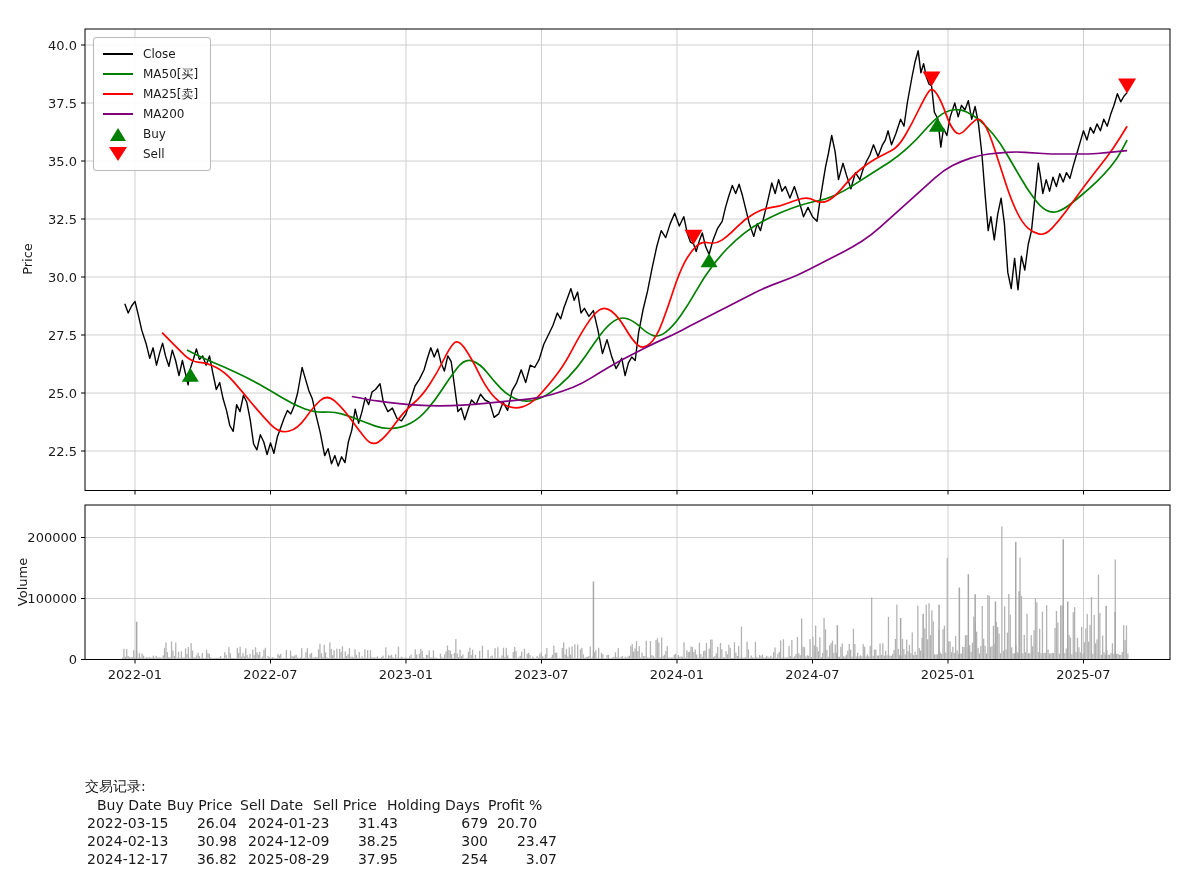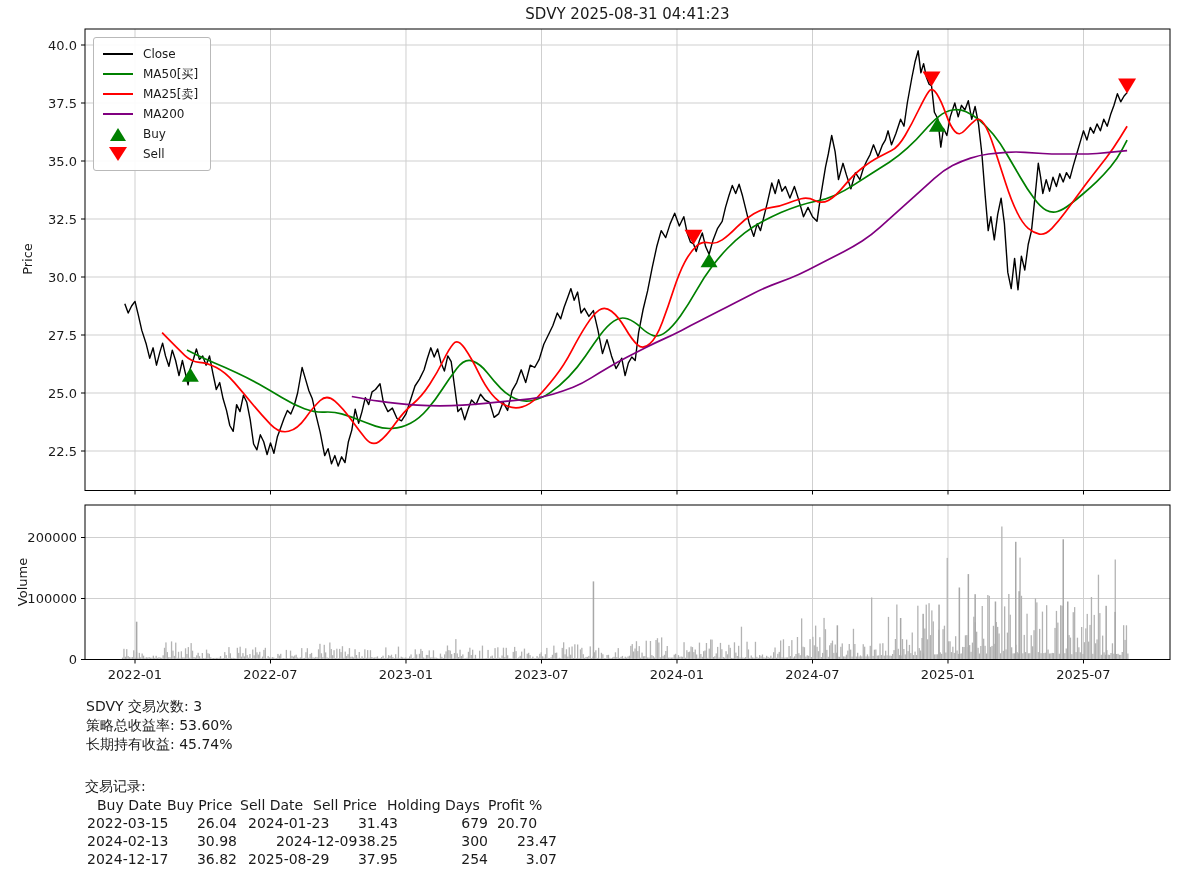--- a/index.html
+++ b/index.html
@@ -867,21 +867,20 @@
         <text x="812.49" y="678.5" text-anchor="middle" font-size="13" fill="#1a1a1a" font-family="&quot;DejaVu Sans&quot;,&quot;Liberation Sans&quot;,sans-serif">2024-07</text>
         <line x1="947.9879999999999" y1="490.5" x2="947.9879999999999" y2="494.5" stroke="#000" stroke-width="1"></line>
         <line x1="947.9879999999999" y1="659.5" x2="947.9879999999999" y2="663.5" stroke="#000" stroke-width="1"></line>
         <text x="947.9879999999999" y="678.5" text-anchor="middle" font-size="13" fill="#1a1a1a" font-family="&quot;DejaVu Sans&quot;,&quot;Liberation Sans&quot;,sans-serif">2025-01</text>
         <line x1="1083.4859999999999" y1="490.5" x2="1083.4859999999999" y2="494.5" stroke="#000" stroke-width="1"></line>
         <line x1="1083.4859999999999" y1="659.5" x2="1083.4859999999999" y2="663.5" stroke="#000" stroke-width="1"></line>
         <text x="1083.4859999999999" y="678.5" text-anchor="middle" font-size="13" fill="#1a1a1a" font-family="&quot;DejaVu Sans&quot;,&quot;Liberation Sans&quot;,sans-serif">2025-07</text>
       </g>
     </svg>
 
-  <div class="chart-title">SDVY 2025-08-31 04:41:23</div>
 
   <div class="ylab ylab-price">Price</div>
   <div class="ylab ylab-volume">Volume</div>
 
   <div class="legend">
     <div class="legend-item">
       <span class="legend-sample">
           <span class="legend-line" style="background:#000000"></span>
         </span>
       <span>Close</span>
@@ -911,42 +910,39 @@
       <span>Buy</span>
     </div>
     <div class="legend-item">
       <span class="legend-sample">
           <span class="tri-down"></span>
         </span>
       <span>Sell</span>
     </div>
   </div>
 
-  <div class="summary"><span>SDVY 交易次数: 3</span>
-<span>策略总收益率: 53.60%</span>
-<span>长期持有收益: 45.74%</span></div>
 
   <div class="tradelog">
     <div class="cell" style="left:0;top:0;">交易记录:</div>
 
   <div class="cell" style="left: 12px; top: 19px;">Buy Date</div>
       <div class="cell" style="left: 82px; top: 19px;">Buy Price</div>
       <div class="cell" style="left: 155px; top: 19px;">Sell Date</div>
       <div class="cell" style="left: 228px; top: 19px;">Sell Price</div>
       <div class="cell" style="left: 302px; top: 19px;">Holding Days</div>
       <div class="cell" style="left: 403px; top: 19px;">Profit %</div>
       <div class="cell" style="left: 2px; top: 37px;">2022-03-15</div>
       <div class="cell r" style="left: 92px; top: 37px; width: 60px;">26.04</div>
       <div class="cell" style="left: 163px; top: 37px;">2024-01-23</div>
       <div class="cell r" style="left: 233px; top: 37px; width: 80px;">31.43</div>
       <div class="cell r" style="left: 323px; top: 37px; width: 80px;">679</div>
       <div class="cell r" style="left: 392px; top: 37px; width: 80px; text-align: center;">20.70</div>
       <div class="cell" style="left: 2px; top: 55px;">2024-02-13</div>
       <div class="cell r" style="left: 92px; top: 55px; width: 60px;">30.98</div>
-      <div class="cell" style="left: 163px; top: 55px; margin-left: 28px;">2024-12-09</div>
+      <div class="cell" style="left: 163px; top: 55px;">2024-12-09</div>
       <div class="cell r" style="left: 233px; top: 55px; width: 80px;">38.25</div>
       <div class="cell r" style="left: 323px; top: 55px; width: 80px;">300</div>
       <div class="cell r" style="left: 392px; top: 55px; width: 80px;">23.47</div>
       <div class="cell" style="left: 2px; top: 73px; text-align: center;">2024-12-17</div>
       <div class="cell r" style="left: 92px; top: 73px; width: 60px;">36.82</div>
       <div class="cell" style="left: 163px; top: 73px;">2025-08-29</div>
       <div class="cell r" style="left: 233px; top: 73px; width: 80px;">37.95</div>
       <div class="cell r" style="left: 323px; top: 73px; width: 80px;">254</div>
       <div class="cell r" style="left: 392px; top: 73px; width: 80px;">3.07</div>
     </div>

